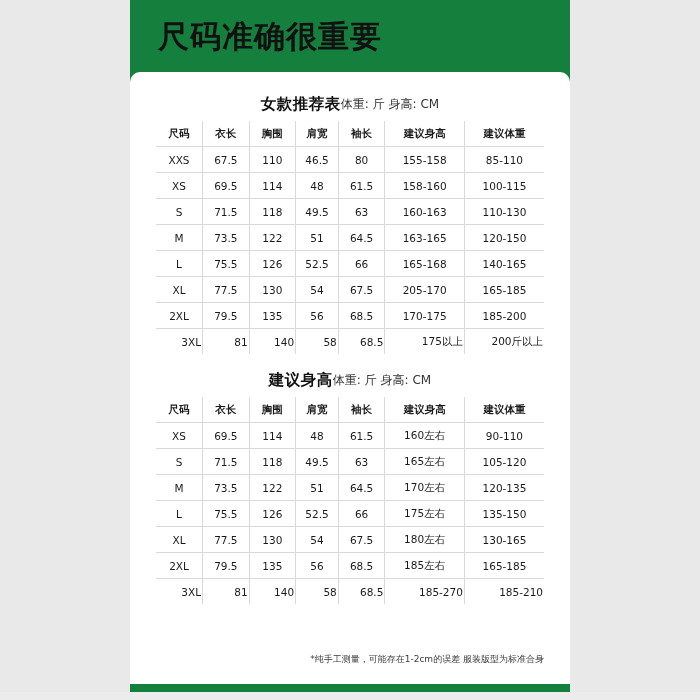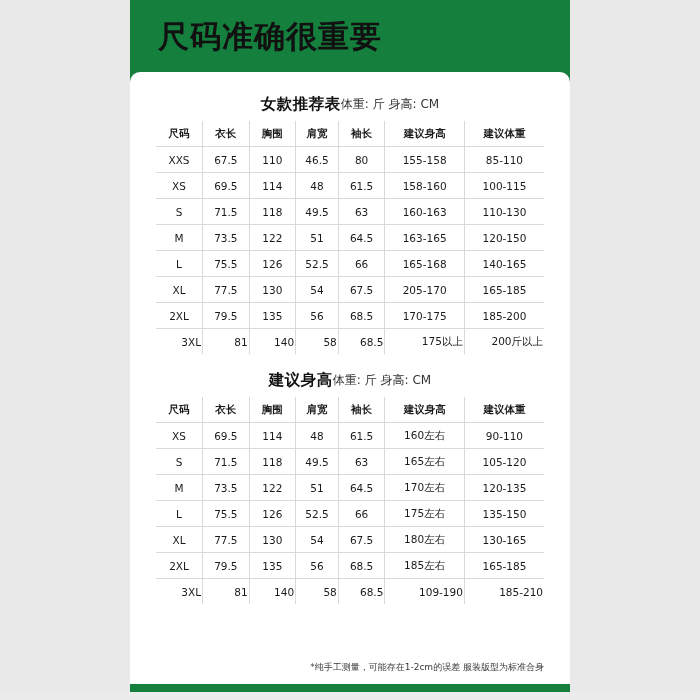--- a/index.html
+++ b/index.html
@@ -119,21 +119,21 @@
   col.c3 { width: 11%; }
   col.c4 { width: 12%; }
   col.c5 { width: 20.5%; }
   col.c6 { width: 20.5%; }
 
   .women-block { margin-bottom: 16px; }
 
   .footnote {
     position: absolute;
     right: 26px;
-    bottom: 10px;
+    bottom: 18px;
     font-size: 9px;
     color: #3a3a3a;
     font-family: "DejaVu Sans", sans-serif;
   }
 </style>
 </head>
 <body>
 
 <div class="page">
   <div class="side-strip-left"></div>
@@ -322,21 +322,21 @@
             <td>68.5</td>
             <td>185左右</td>
             <td>165-185</td>
           </tr>
           <tr>
             <td>3XL</td>
             <td>81</td>
             <td>140</td>
             <td>58</td>
             <td>68.5</td>
-            <td>109-190</td>
+            <td>185-270</td>
             <td>185-210</td>
           </tr>
         </tbody>
       </table>
     </div>
 
     <div class="footnote">*纯手工测量，可能存在1-2cm的误差 服装版型为标准合身</div>
   </div>
 </div>
 

